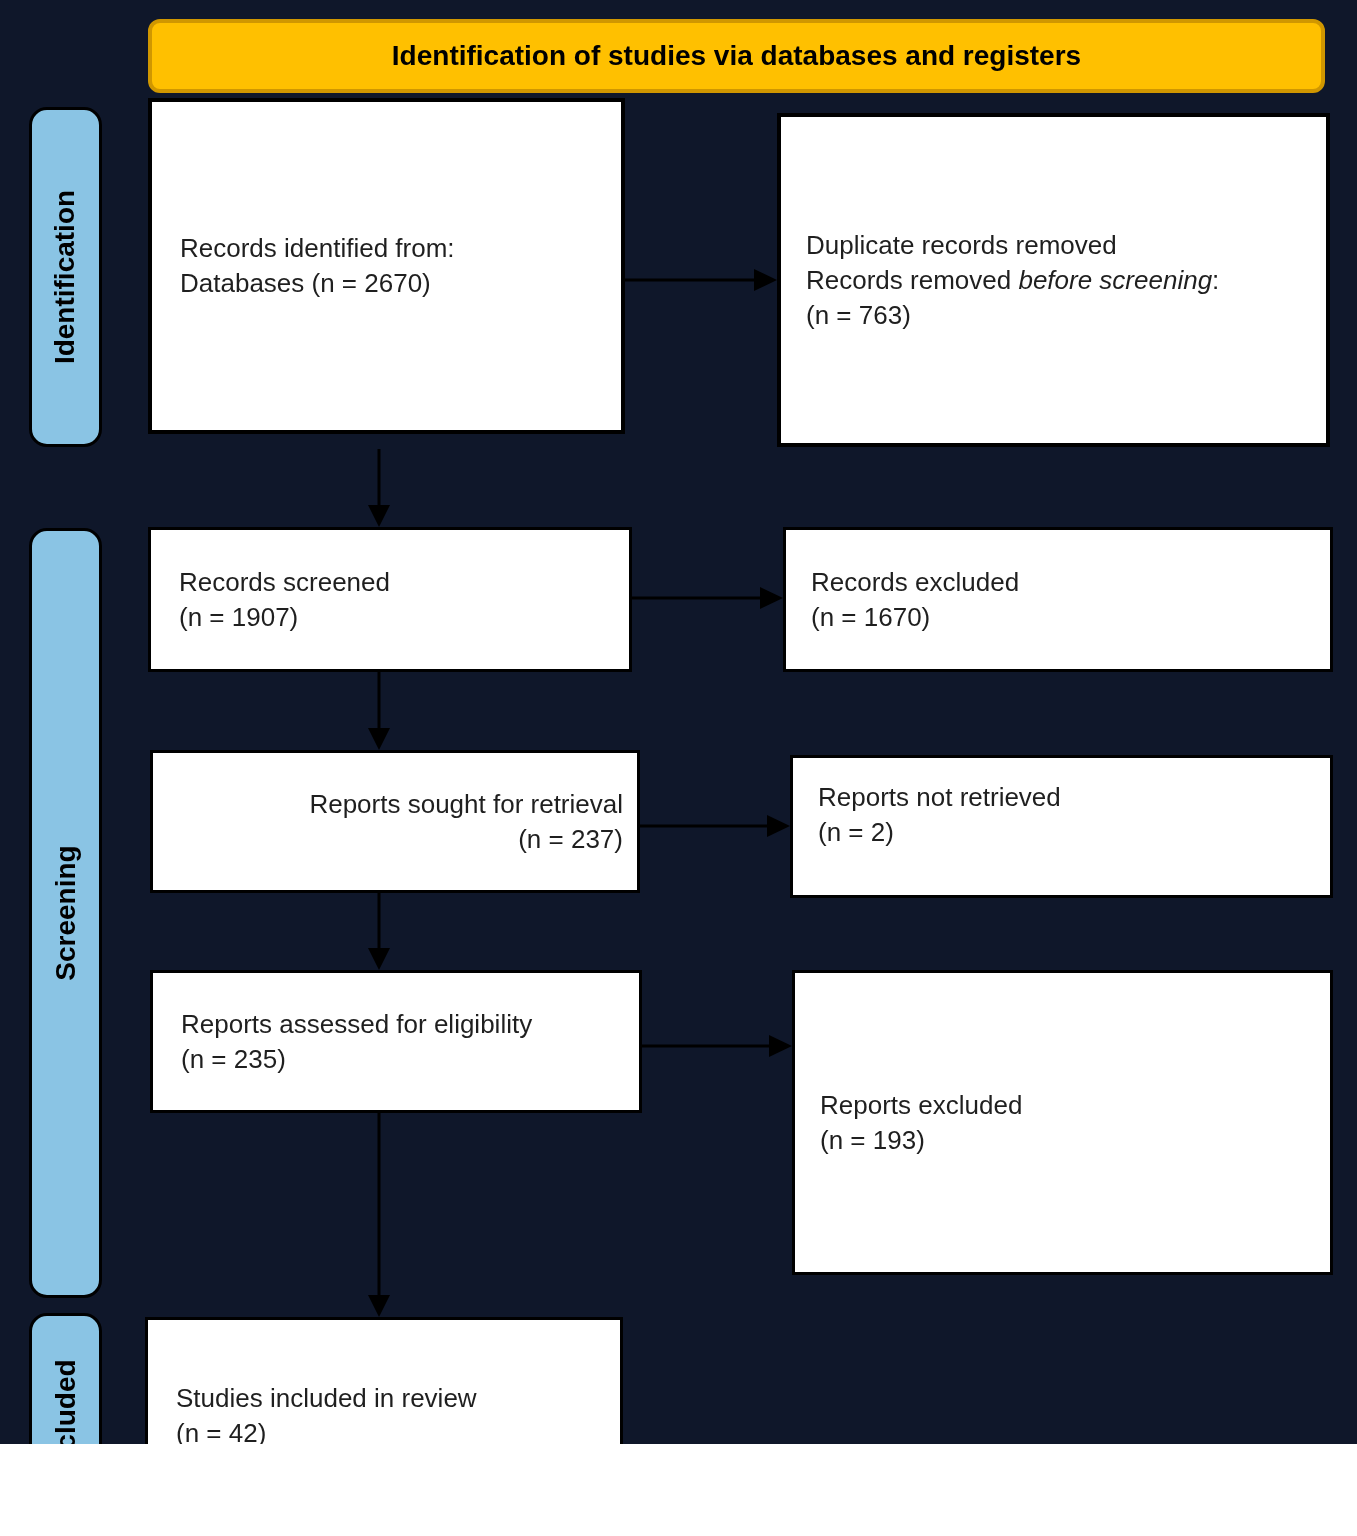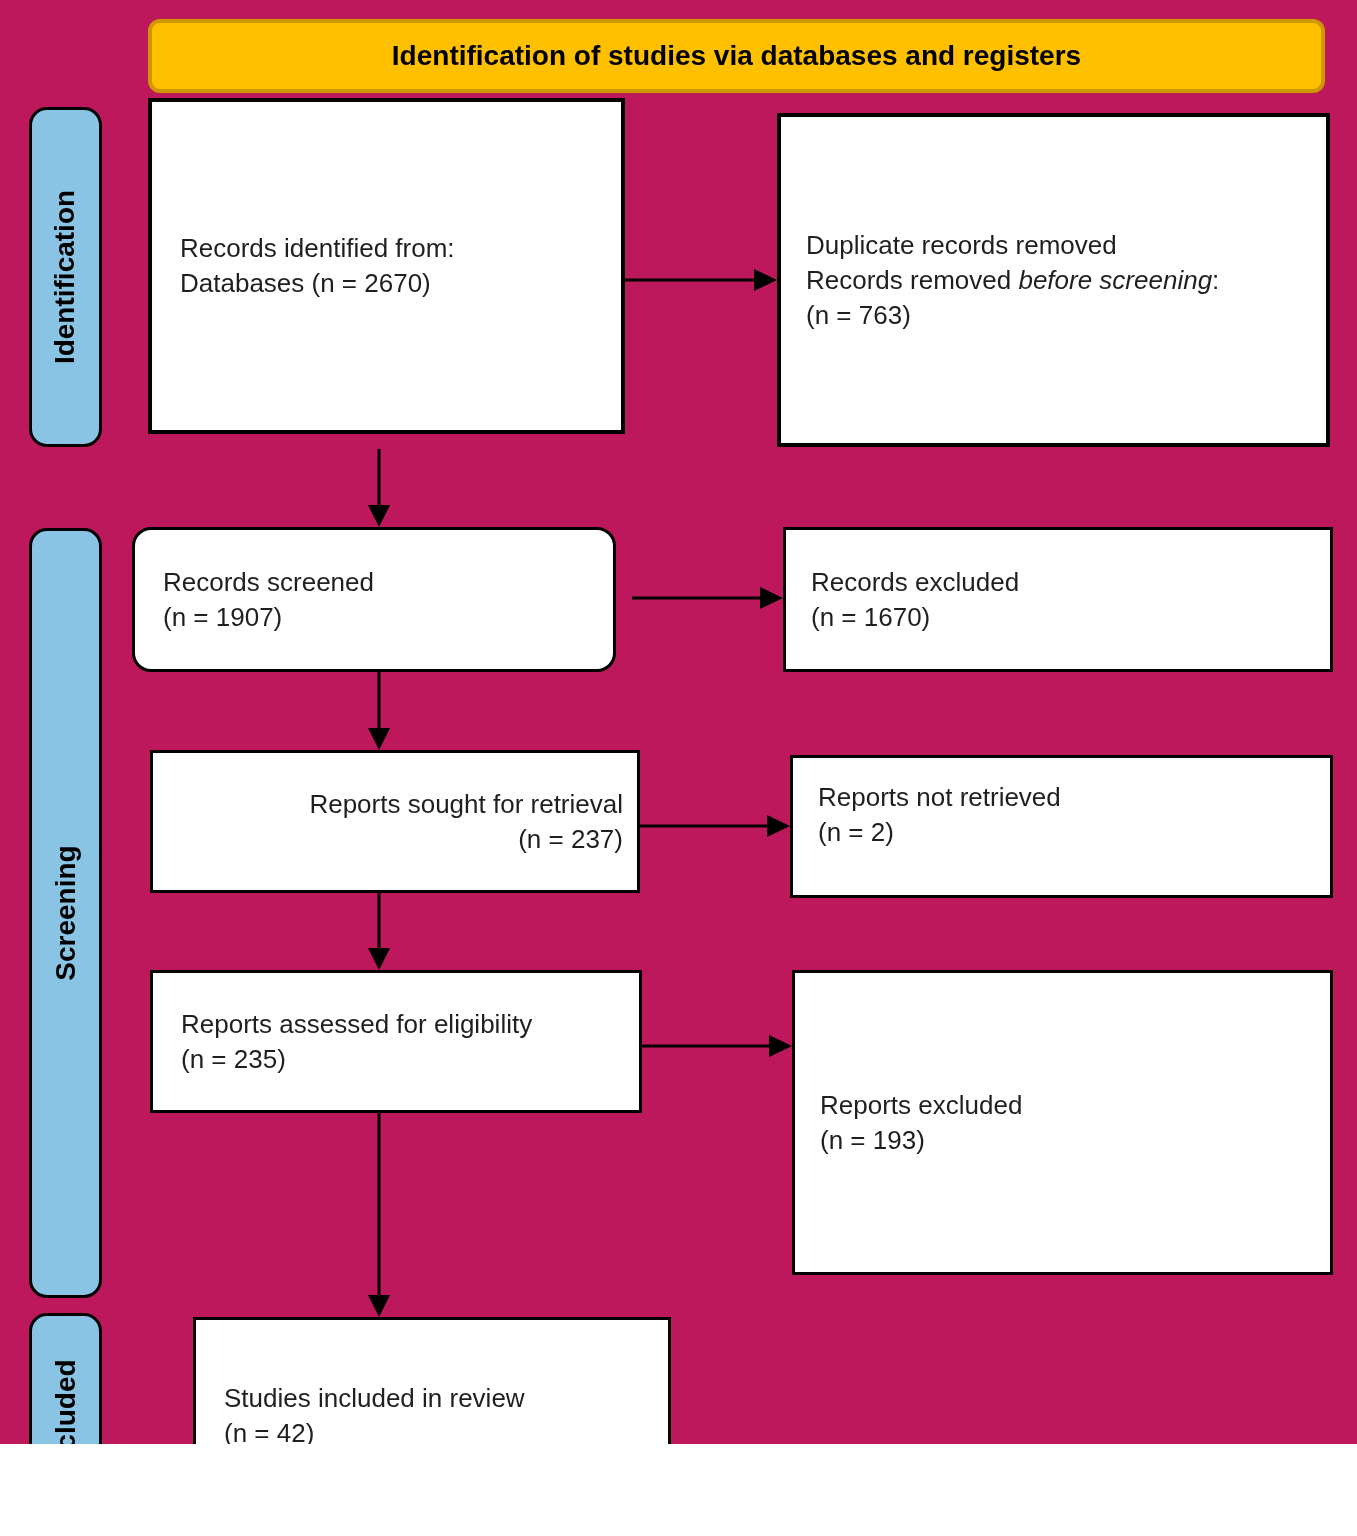--- a/index.html
+++ b/index.html
@@ -4,21 +4,21 @@
 <style>
   html, body {
     margin: 0;
     padding: 0;
     background: #ffffff;
   }
   .canvas {
     position: relative;
     width: 1357px;
     height: 1444px;
-    background: #be185d;
+    background: #0f172a;
     font-family: "Liberation Sans", "DejaVu Sans", sans-serif;
     color: #1f1f1f;
     overflow: hidden;
   }
   
   .banner {
     position: absolute;
     left: 148px; top: 19px;
     width: 1177px; height: 74px;
     background: #FFC000;
@@ -66,27 +66,27 @@
     justify-content: center;
     padding-left: 28px;
     padding-right: 14px;
     font-size: 26px;
     line-height: 35px;
   }
   .box .line { white-space: nowrap; }
   .box em { font-style: italic; }
   .box-identified        { left: 148px; top: 98px;  width: 477px; height: 336px; border-width: 4px; }
   .box-removed           { left: 777px; top: 113px;  width: 553px; height: 334px; border-width: 4px; padding-left: 25px; }
-  .box-screened          { left: 132px; top: 527px;  width: 484px; height: 145px; border-radius: 19px; }
+  .box-screened          { left: 148px; top: 527px;  width: 484px; height: 145px; }
   .box-excluded-records  { left: 783px; top: 527px;  width: 550px; height: 145px; padding-left: 25px; }
   .box-sought            { left: 150px; top: 750px;  width: 490px; height: 143px; align-items: flex-end; }
   .box-not-retrieved     { left: 790px; top: 755px;  width: 543px; height: 143px; padding-left: 25px; padding-bottom: 24px; }
   .box-assessed          { left: 150px; top: 970px;  width: 492px; height: 143px; }
   .box-excluded-reports  { left: 792px; top: 970px;  width: 541px; height: 305px; padding-left: 25px; }
-  .box-included          { left: 145px; top: 1317px; width: 478px; height: 198px; margin-left: 48px; }
+  .box-included          { left: 145px; top: 1317px; width: 478px; height: 198px; }
   
   .arrows {
     position: absolute;
     left: 0; top: 0;
     width: 1357px;
     height: 1536px;
     pointer-events: none;
   }
   .arrows line { stroke: #000000; stroke-width: 3; }
   .arrows polygon { fill: #000000; }

